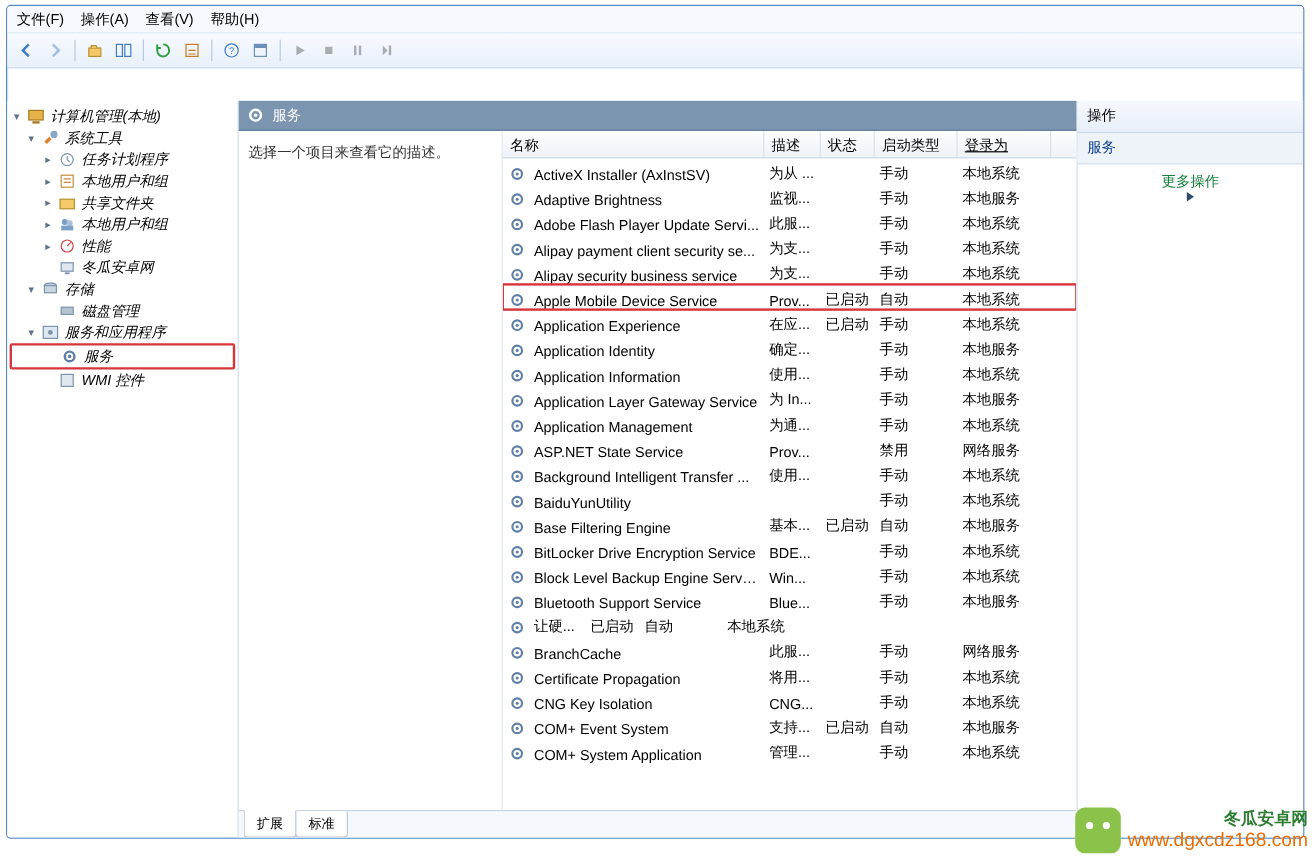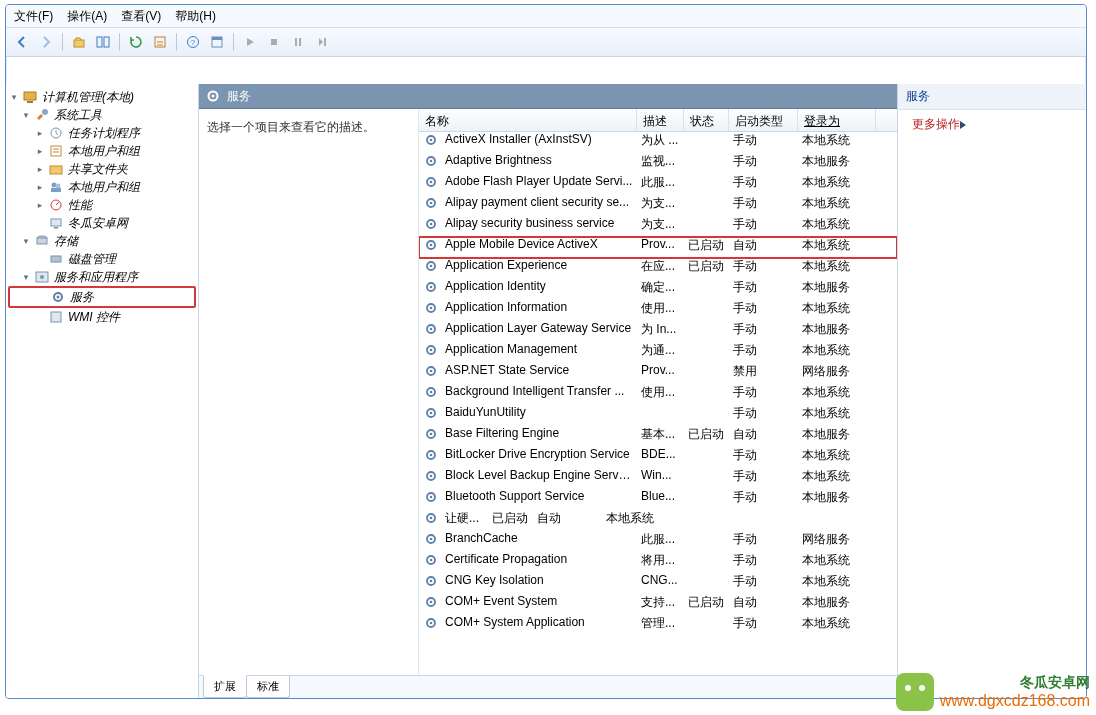--- a/index.html
+++ b/index.html
@@ -43,32 +43,32 @@
   .svc-header .gear{width:16px;height:16px;}
   .center-body{flex:1;display:flex;overflow:hidden;}
   .desc-col{width:203px;padding:10px 8px;color:#333;border-right:1px solid #e1e7ef;}
   .list-wrap{flex:1;display:flex;flex-direction:column;overflow:hidden;}
   
   .list-header{display:flex;height:22px;background:linear-gradient(#fdfdfe,#eef3f9);border-bottom:1px solid #c8d6e8;}
   .lh{border-right:1px solid #d8e1ec;padding:4px 6px 0 6px;box-sizing:border-box;overflow:hidden;white-space:nowrap;text-overflow:ellipsis;}
   .c-name{width:218px;} .c-desc{width:47px;} .c-stat{width:45px;} .c-start{width:69px;} .c-logon{width:78px;text-decoration:underline;}
   
   .list-body{flex:1;overflow-y:auto;overflow-x:hidden;}
-  .svc-row{display:flex;height:21px;align-items:flex-start;}
+  .svc-row{display:flex;height:21px;align-items:flex-end;}
   .svc-row .cell{box-sizing:border-box;padding:0 4px;overflow:hidden;white-space:nowrap;text-overflow:ellipsis;}
   .svc-row .gear-icon{width:16px;height:16px;margin:0 2px 0 4px;flex:none;display:flex;align-items:center;justify-content:center;}
   .svc-row.highlight{outline:2px solid #d6353a;outline-offset:-1px;}
   
   .bottom-tabs{height:22px;display:flex;align-items:flex-end;border-top:1px solid #c8d6e8;padding-left:4px;background:#f5f8fc;}
   .btab{border:1px solid #bcc9d9;border-top:none;background:#fff;padding:3px 10px;font-size:11px;margin-right:-1px;border-radius:0 0 3px 3px;}
   .btab.active{background:#fff;border-top:1px solid #fff;position:relative;top:0;}
   
   .actions-header{height:22px;background:linear-gradient(#f6f9fe,#e8eff8);border-bottom:1px solid #c8d6e8;padding:4px 8px 0;font-size:12px;}
   .actions-sub{background:#eef3f9;border-bottom:1px solid #d8e1ec;display:flex;align-items:center;justify-content:space-between;padding:4px 8px;color:#0a3d8f;}
-  .actions-item{display:flex;align-items:center;justify-content:flex-start;padding:6px 14px;color:#b91c1c;}
+  .actions-item{display:flex;align-items:center;justify-content:space-between;padding:6px 14px;color:#15803d;flex-direction:column;}
   .tri{width:0;height:0;border-top:4px solid transparent;border-bottom:4px solid transparent;}
   .tri.up{border-bottom:6px solid #2f4a6a;border-top:none;}
   .tri.right{border-left:6px solid #2f4a6a;}
   
   .watermark{position:absolute;right:6px;bottom:4px;text-align:right;font-size:11px;color:#333;display:flex;align-items:center;gap:6px;}
   .wm-logo{width:38px;height:38px;background:#8bc34a;border-radius:8px;position:relative;}
   .wm-logo::before,.wm-logo::after{content:"";position:absolute;top:12px;width:6px;height:6px;background:#fff;border-radius:50%;}
   .wm-logo::before{left:9px;} .wm-logo::after{right:9px;}
   .wm-txt{display:flex;flex-direction:column;line-height:1.2;}
   .wm-txt .l1{font-weight:bold;color:#2e7d32;font-size:14px;}
@@ -388,21 +388,21 @@
                   <span class="cell" style="width:69px">手动</span>
                   <span class="cell" style="width:78px">本地系统</span>
                 </div>
                 <div class="svc-row highlight">
                   <span class="gear-icon">
                     <svg width="14" height="14">
                       <circle cx="7" cy="7" r="4" fill="none" stroke="#5e7fa6" stroke-width="1.8"></circle>
                       <circle cx="7" cy="7" r="1.3" fill="#5e7fa6"></circle>
                     </svg>
                   </span>
-                  <span class="cell" style="width:196px">Apple Mobile Device ActiveX</span>
+                  <span class="cell" style="width:196px">Apple Mobile Device Service</span>
                   <span class="cell" style="width:47px">Prov...</span>
                   <span class="cell" style="width:45px">已启动</span>
                   <span class="cell" style="width:69px">自动</span>
                   <span class="cell" style="width:78px">本地系统</span>
                 </div>
                 <div class="svc-row">
                   <span class="gear-icon">
                     <svg width="14" height="14">
                       <circle cx="7" cy="7" r="4" fill="none" stroke="#5e7fa6" stroke-width="1.8"></circle>
                       <circle cx="7" cy="7" r="1.3" fill="#5e7fa6"></circle>
@@ -637,20 +637,21 @@
               </div>
           </div>
         </div>
         <div class="bottom-tabs">
           <div class="btab active">扩展</div>
           <div class="btab">标准</div>
         </div>
       </div>
 
       <div class="actions-pane">
+        <div class="actions-header">操作</div>
         <div class="actions-sub">
           <span>服务</span>
           <span class="tri up"></span>
         </div>
         <div class="actions-item">
           <span>更多操作</span>
           <span class="tri right"></span>
         </div>
       </div>
     </div>

